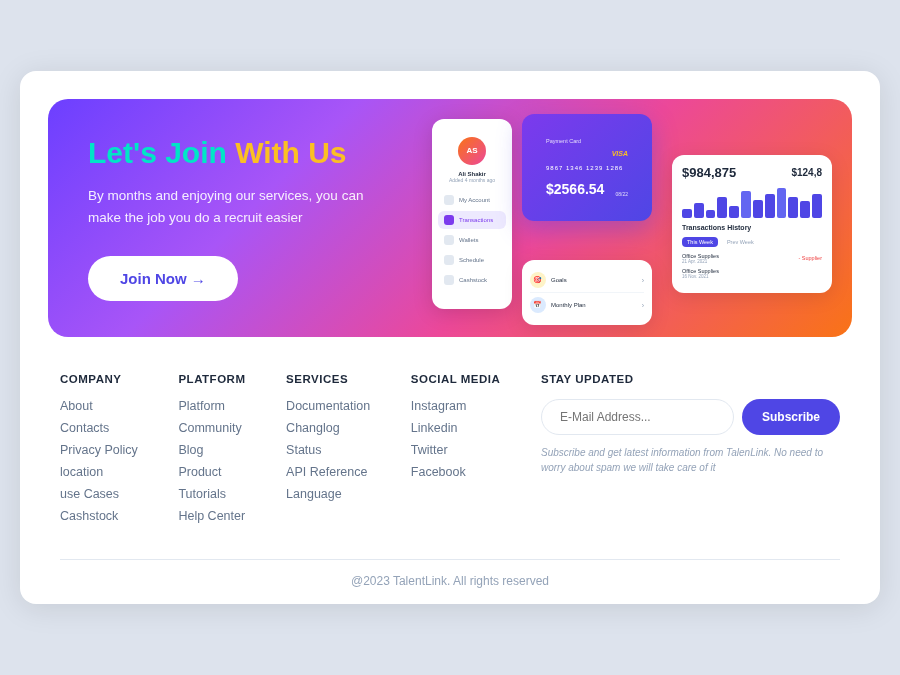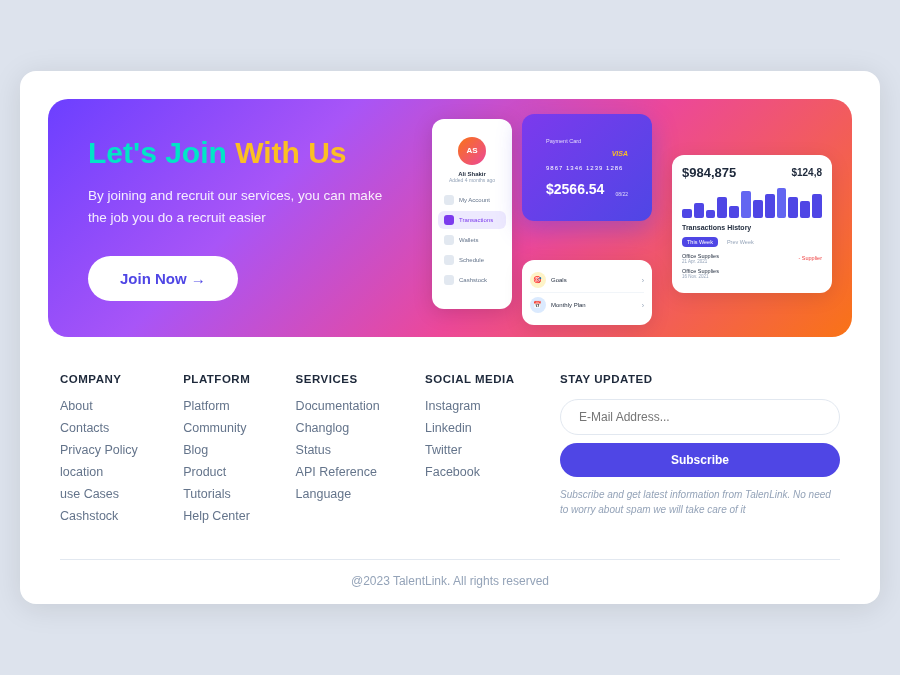--- a/index.html
+++ b/index.html
@@ -336,21 +336,20 @@
     }
 
     
     .footer-newsletter {
       flex: 0 0 280px;
     }
     .newsletter-input-row {
       display: flex;
       gap: 8px;
       margin-bottom: 10px;
-      flex-direction: column;
     }
     .newsletter-input {
       flex: 1;
       border: 1.5px solid #e2e8f0;
       border-radius: 50px;
       padding: 10px 18px;
       font-size: 12px;
       color: #94a3b8;
       outline: none;
       background: white;
@@ -388,21 +387,21 @@
 </head>
 <body>
 
 <div class="page-wrapper">
 
   <div class="hero-banner">
     <div class="hero-content">
       <div class="hero-title">
         <span class="lets-join">Let's Join </span><span class="with-us">With Us</span>
       </div>
-      <p class="hero-subtitle">By joining and recruit our services, you can make the job you do a recruit easier</p>
+      <p class="hero-subtitle">By months and enjoying our services, you can make the job you do a recruit easier</p>
       <button class="join-btn">Join Now →</button>
     </div>
 
     <div class="hero-mockup">
 
       <div class="mockup-sidebar">
         <div class="mockup-avatar">AS</div>
         <div class="mockup-user-name">Ali Shakir</div>
         <div class="mockup-user-sub">Added 4 months ago</div>
         <div class="mockup-nav-item">

